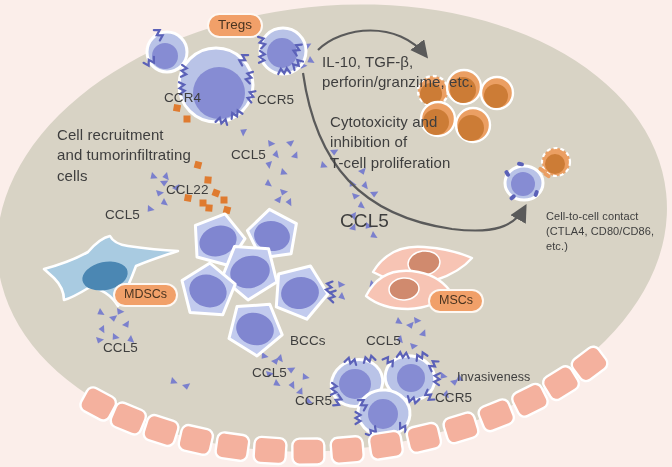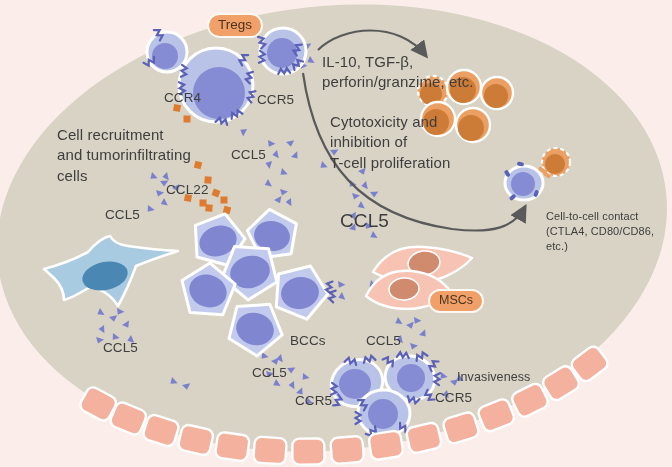--- a/index.html
+++ b/index.html
@@ -262,18 +262,19 @@
 <div class="lbl ann" style="left:57px;top:125px;">Cell recruitment
 and tumorinfiltrating
 cells</div>
 <div class="lbl" style="left:166px;top:181px;">CCL22</div>
 <div class="lbl" style="left:231px;top:146px;">CCL5</div>
 <div class="lbl" style="left:105px;top:206px;">CCL5</div>
 <div class="lbl big" style="left:340px;top:209px;">CCL5</div>
 <div class="lbl" style="left:103px;top:339px;">CCL5</div>
 <div class="lbl" style="left:252px;top:364px;">CCL5</div>
 <div class="lbl" style="left:366px;top:332px;">CCL5</div>
+<div class="pill" style="left:113px;top:283px;font-size:12.5px;">MDSCs</div>
 <div class="pill" style="left:428px;top:289px;font-size:12.5px;">MSCs</div>
 <div class="lbl" style="left:290px;top:332px;">BCCs</div>
 <div class="lbl" style="left:295px;top:392px;">CCR5</div>
 <div class="lbl" style="left:435px;top:389px;">CCR5</div>
 <div class="lbl" style="left:457px;top:369px;font-size:12.5px;">Invasiveness</div>
 </div>
 
 </body></html>

